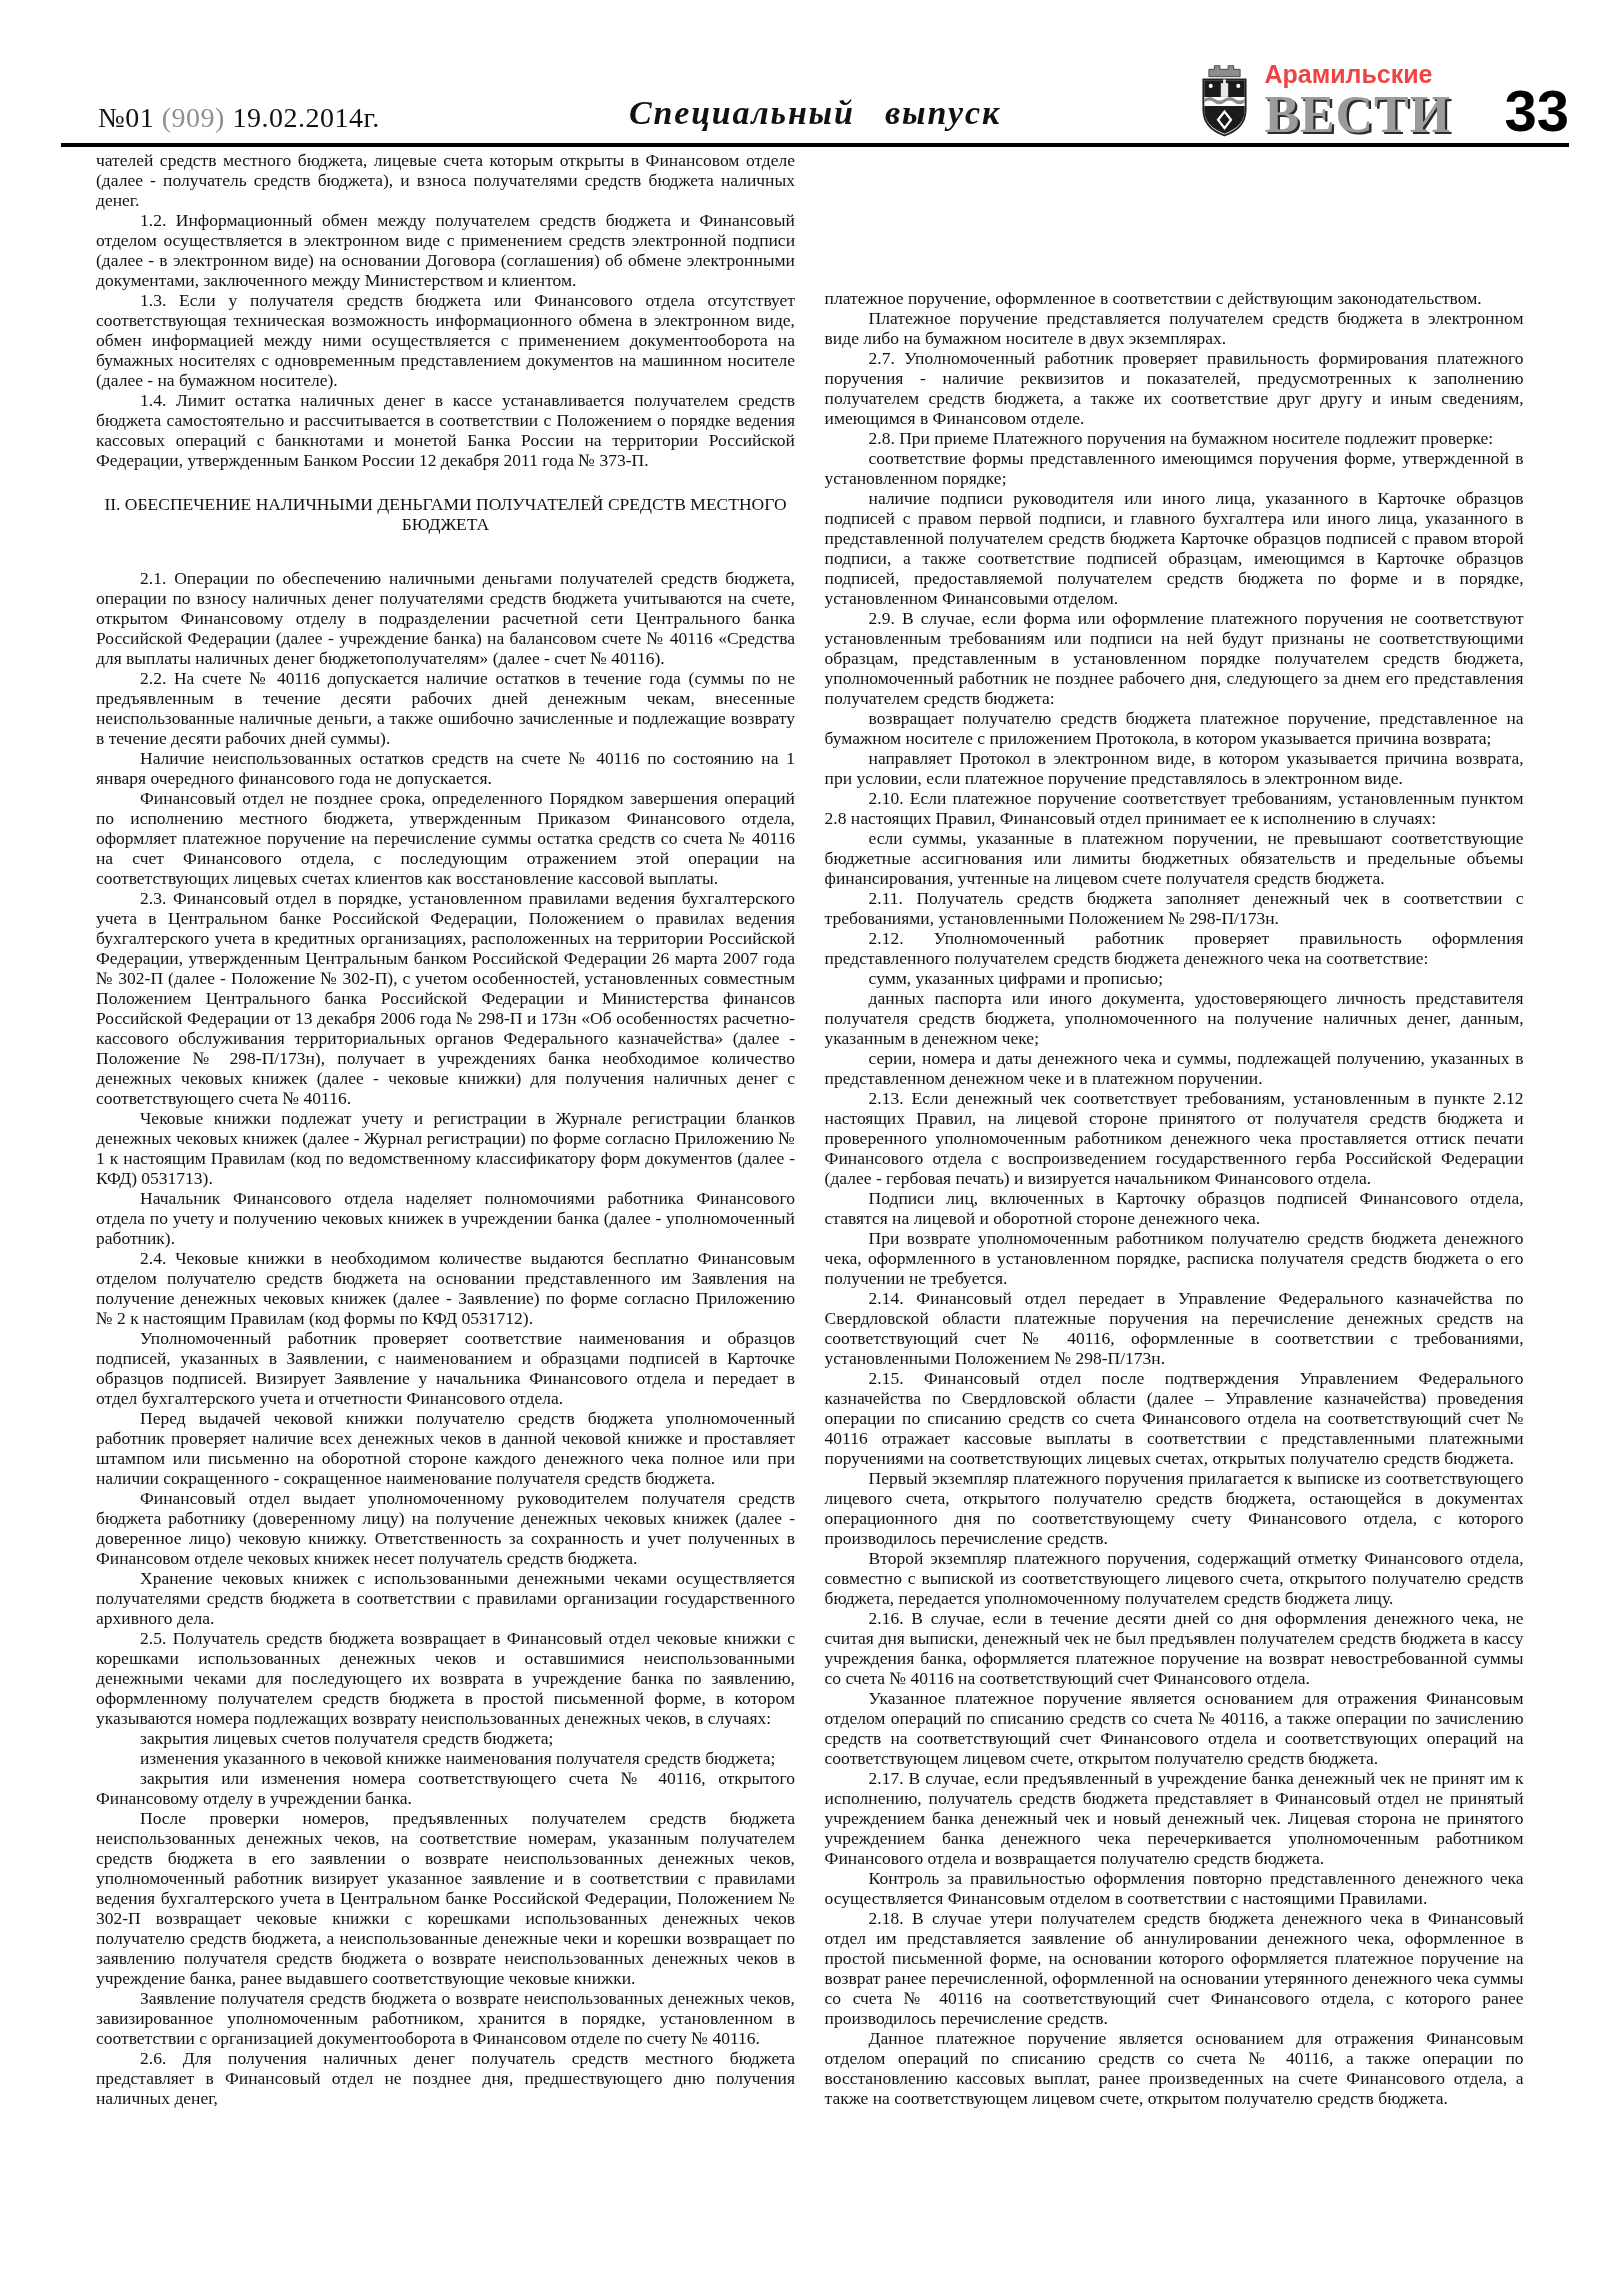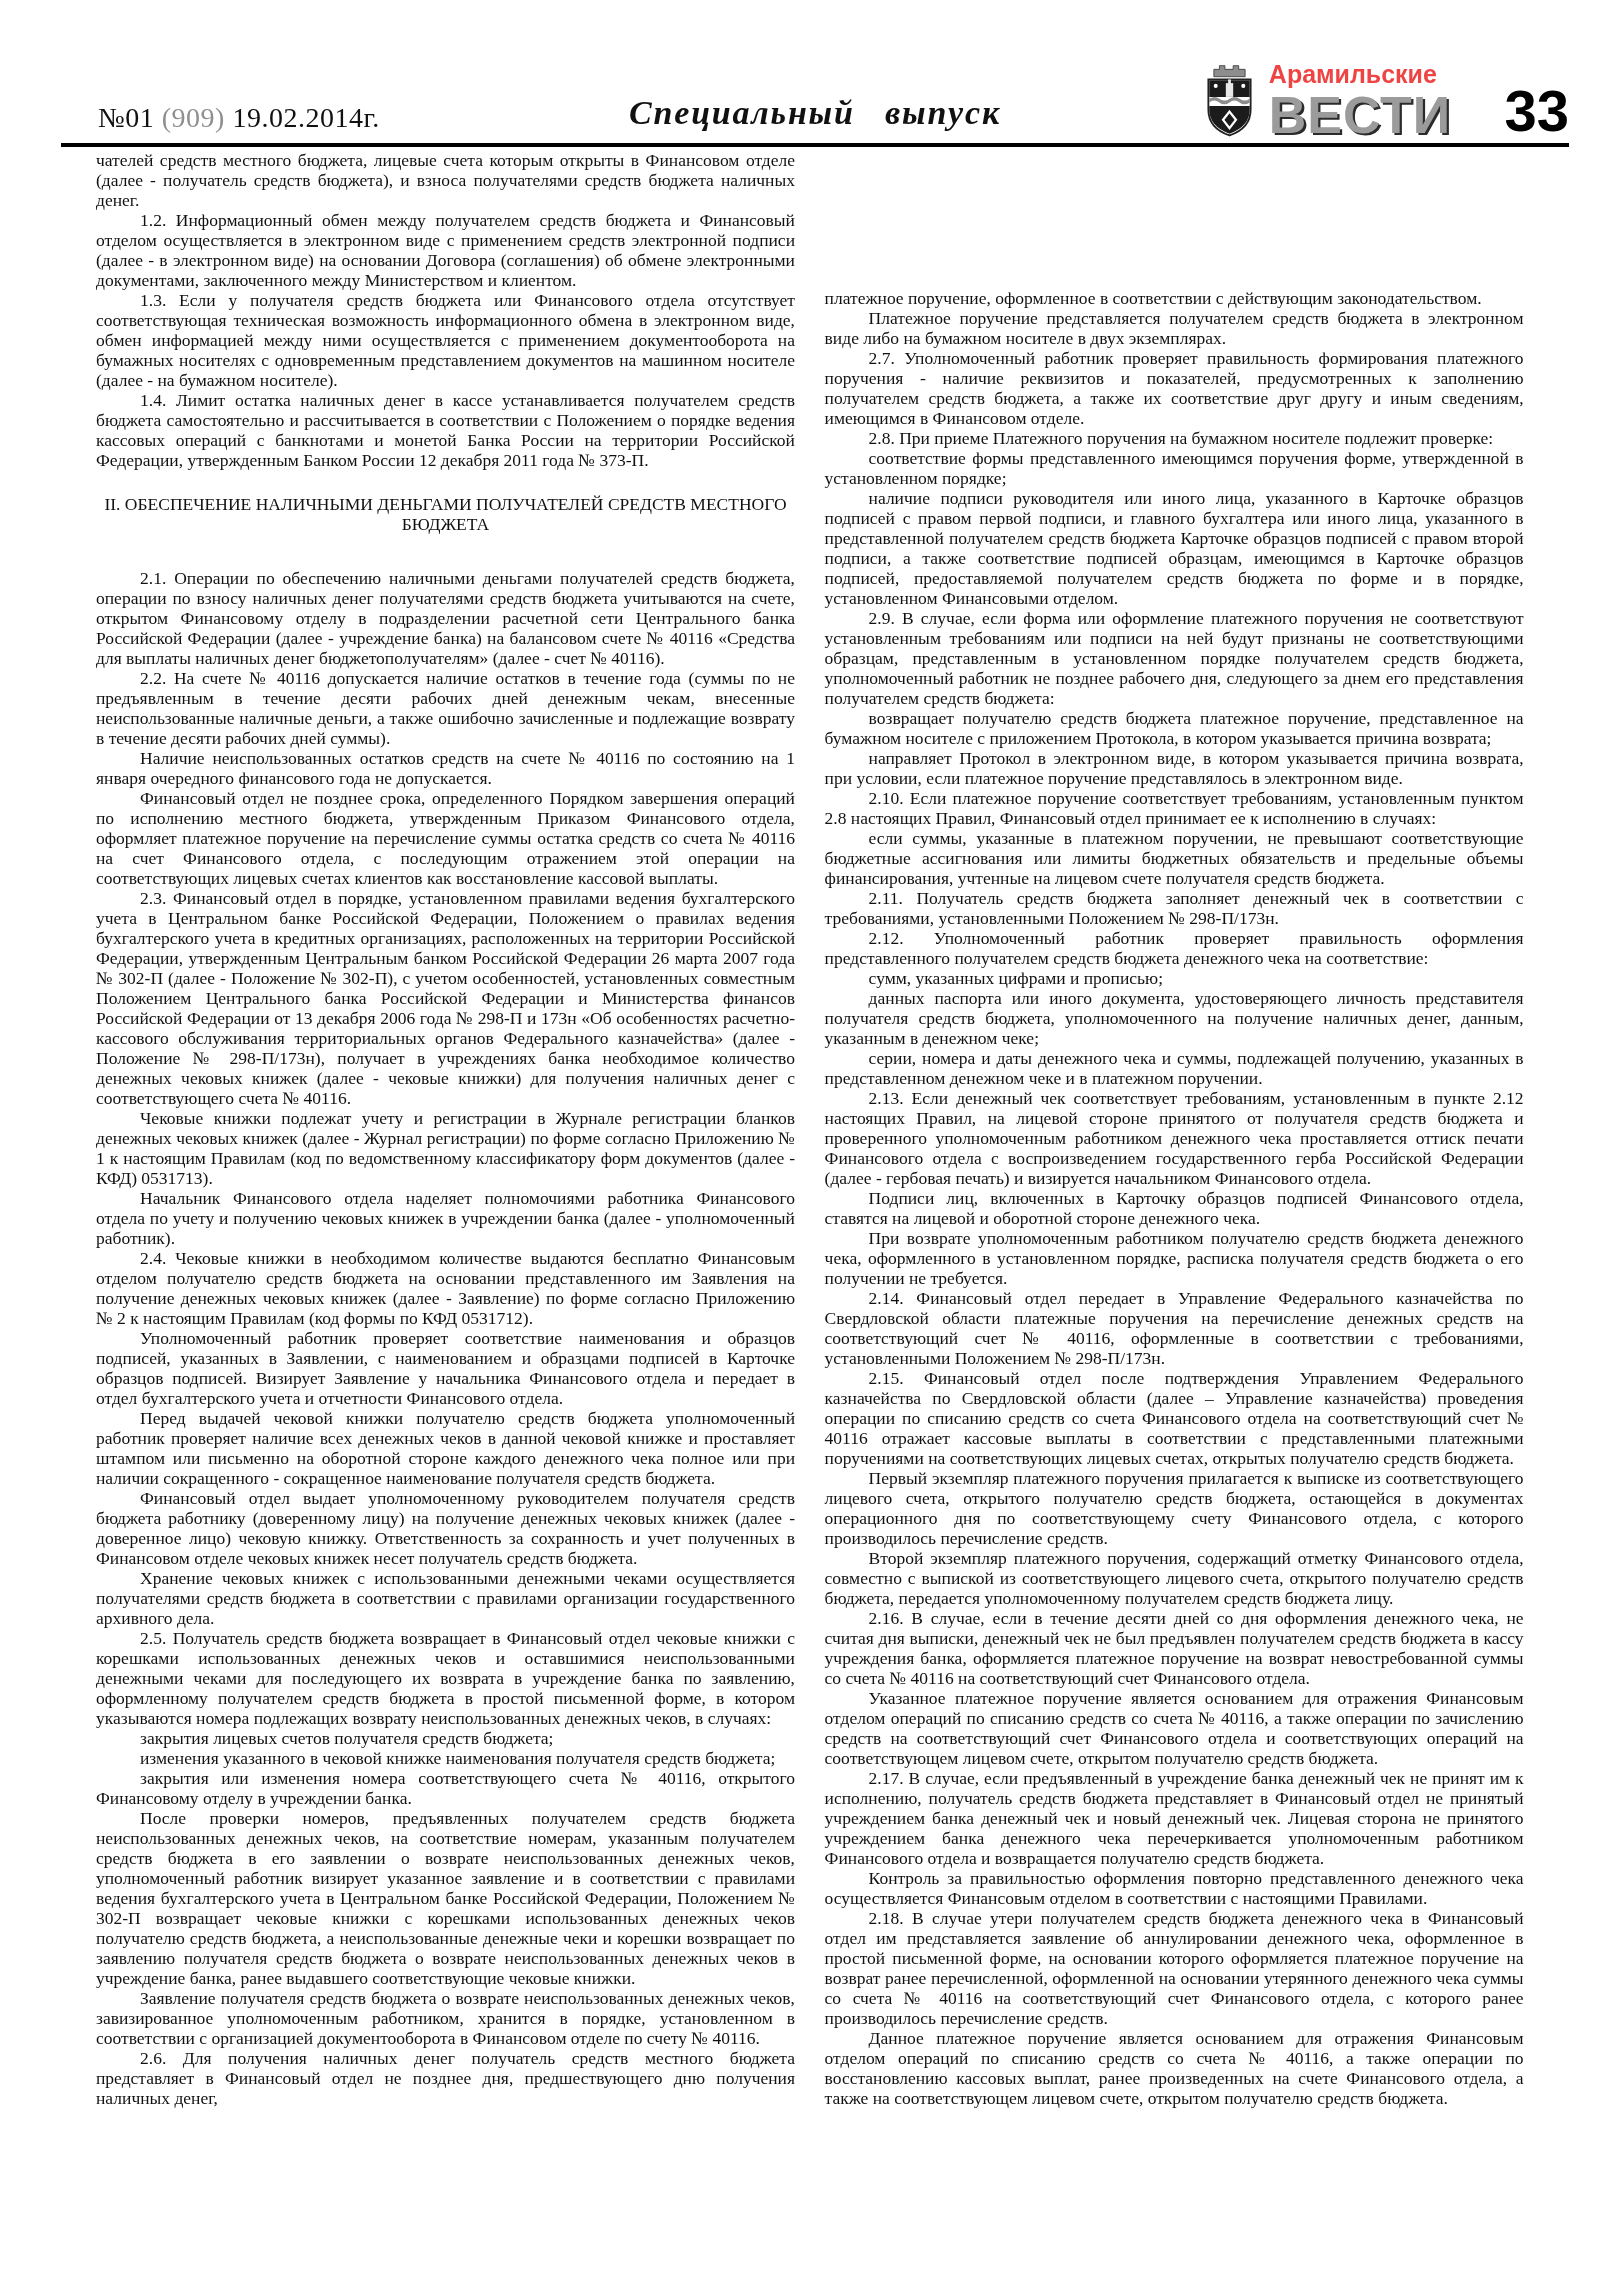--- a/index.html
+++ b/index.html
@@ -9,21 +9,21 @@
   
   .header{position:absolute;left:61px;right:50px;top:54px;height:89px;border-bottom:4.6px solid #000;}
   .issue{position:absolute;left:37px;bottom:9.2px;font-size:28px;letter-spacing:0.5px;white-space:nowrap;margin-top:19px;}
   .issue .serial{color:#8f8f8f;}
   .masthead-title{position:absolute;left:0;right:0;bottom:11px;text-align:center;
         font-style:italic;font-weight:bold;font-size:34px;letter-spacing:1.8px;word-spacing:20px;}
   .brand{position:absolute;right:118px;bottom:1.8px;display:flex;align-items:center;gap:11px;}
   .emblem{display:inline-block;width:57px;height:79px;}
   .brand-text{display:flex;flex-direction:column;line-height:1;}
   .brand-top{font-family:"Liberation Sans",sans-serif;font-weight:bold;font-size:25px;color:#ef4444;}
-  .brand-bottom{font-family:Liberation Sans, sans-serif;font-weight:bold;font-size:52px;
+  .brand-bottom{font-family:Liberation Serif, serif;font-weight:bold;font-size:52px;
         color:#9b9b9b;text-shadow:2.3px 2.3px 0 #2b2b2b;letter-spacing:0.9px;margin-top:1.8px;}
   .pagenum{position:absolute;right:0;bottom:5.5px;font-family:"Liberation Sans",sans-serif;
         font-weight:bold;font-size:58px;line-height:0.9;color:#000;}
 
   
   .content{position:absolute;top:150px;left:96px;display:flex;align-items:flex-end;}
   .col{width:699px;}
   .divider{width:1.8px;background:#000;margin:1.8px 13px 0 14.8px;}
   .para{margin:0;text-align:justify;font-size:17.5px;line-height:20px;text-indent:44px;
         hyphens:auto;-webkit-hyphens:auto;}

